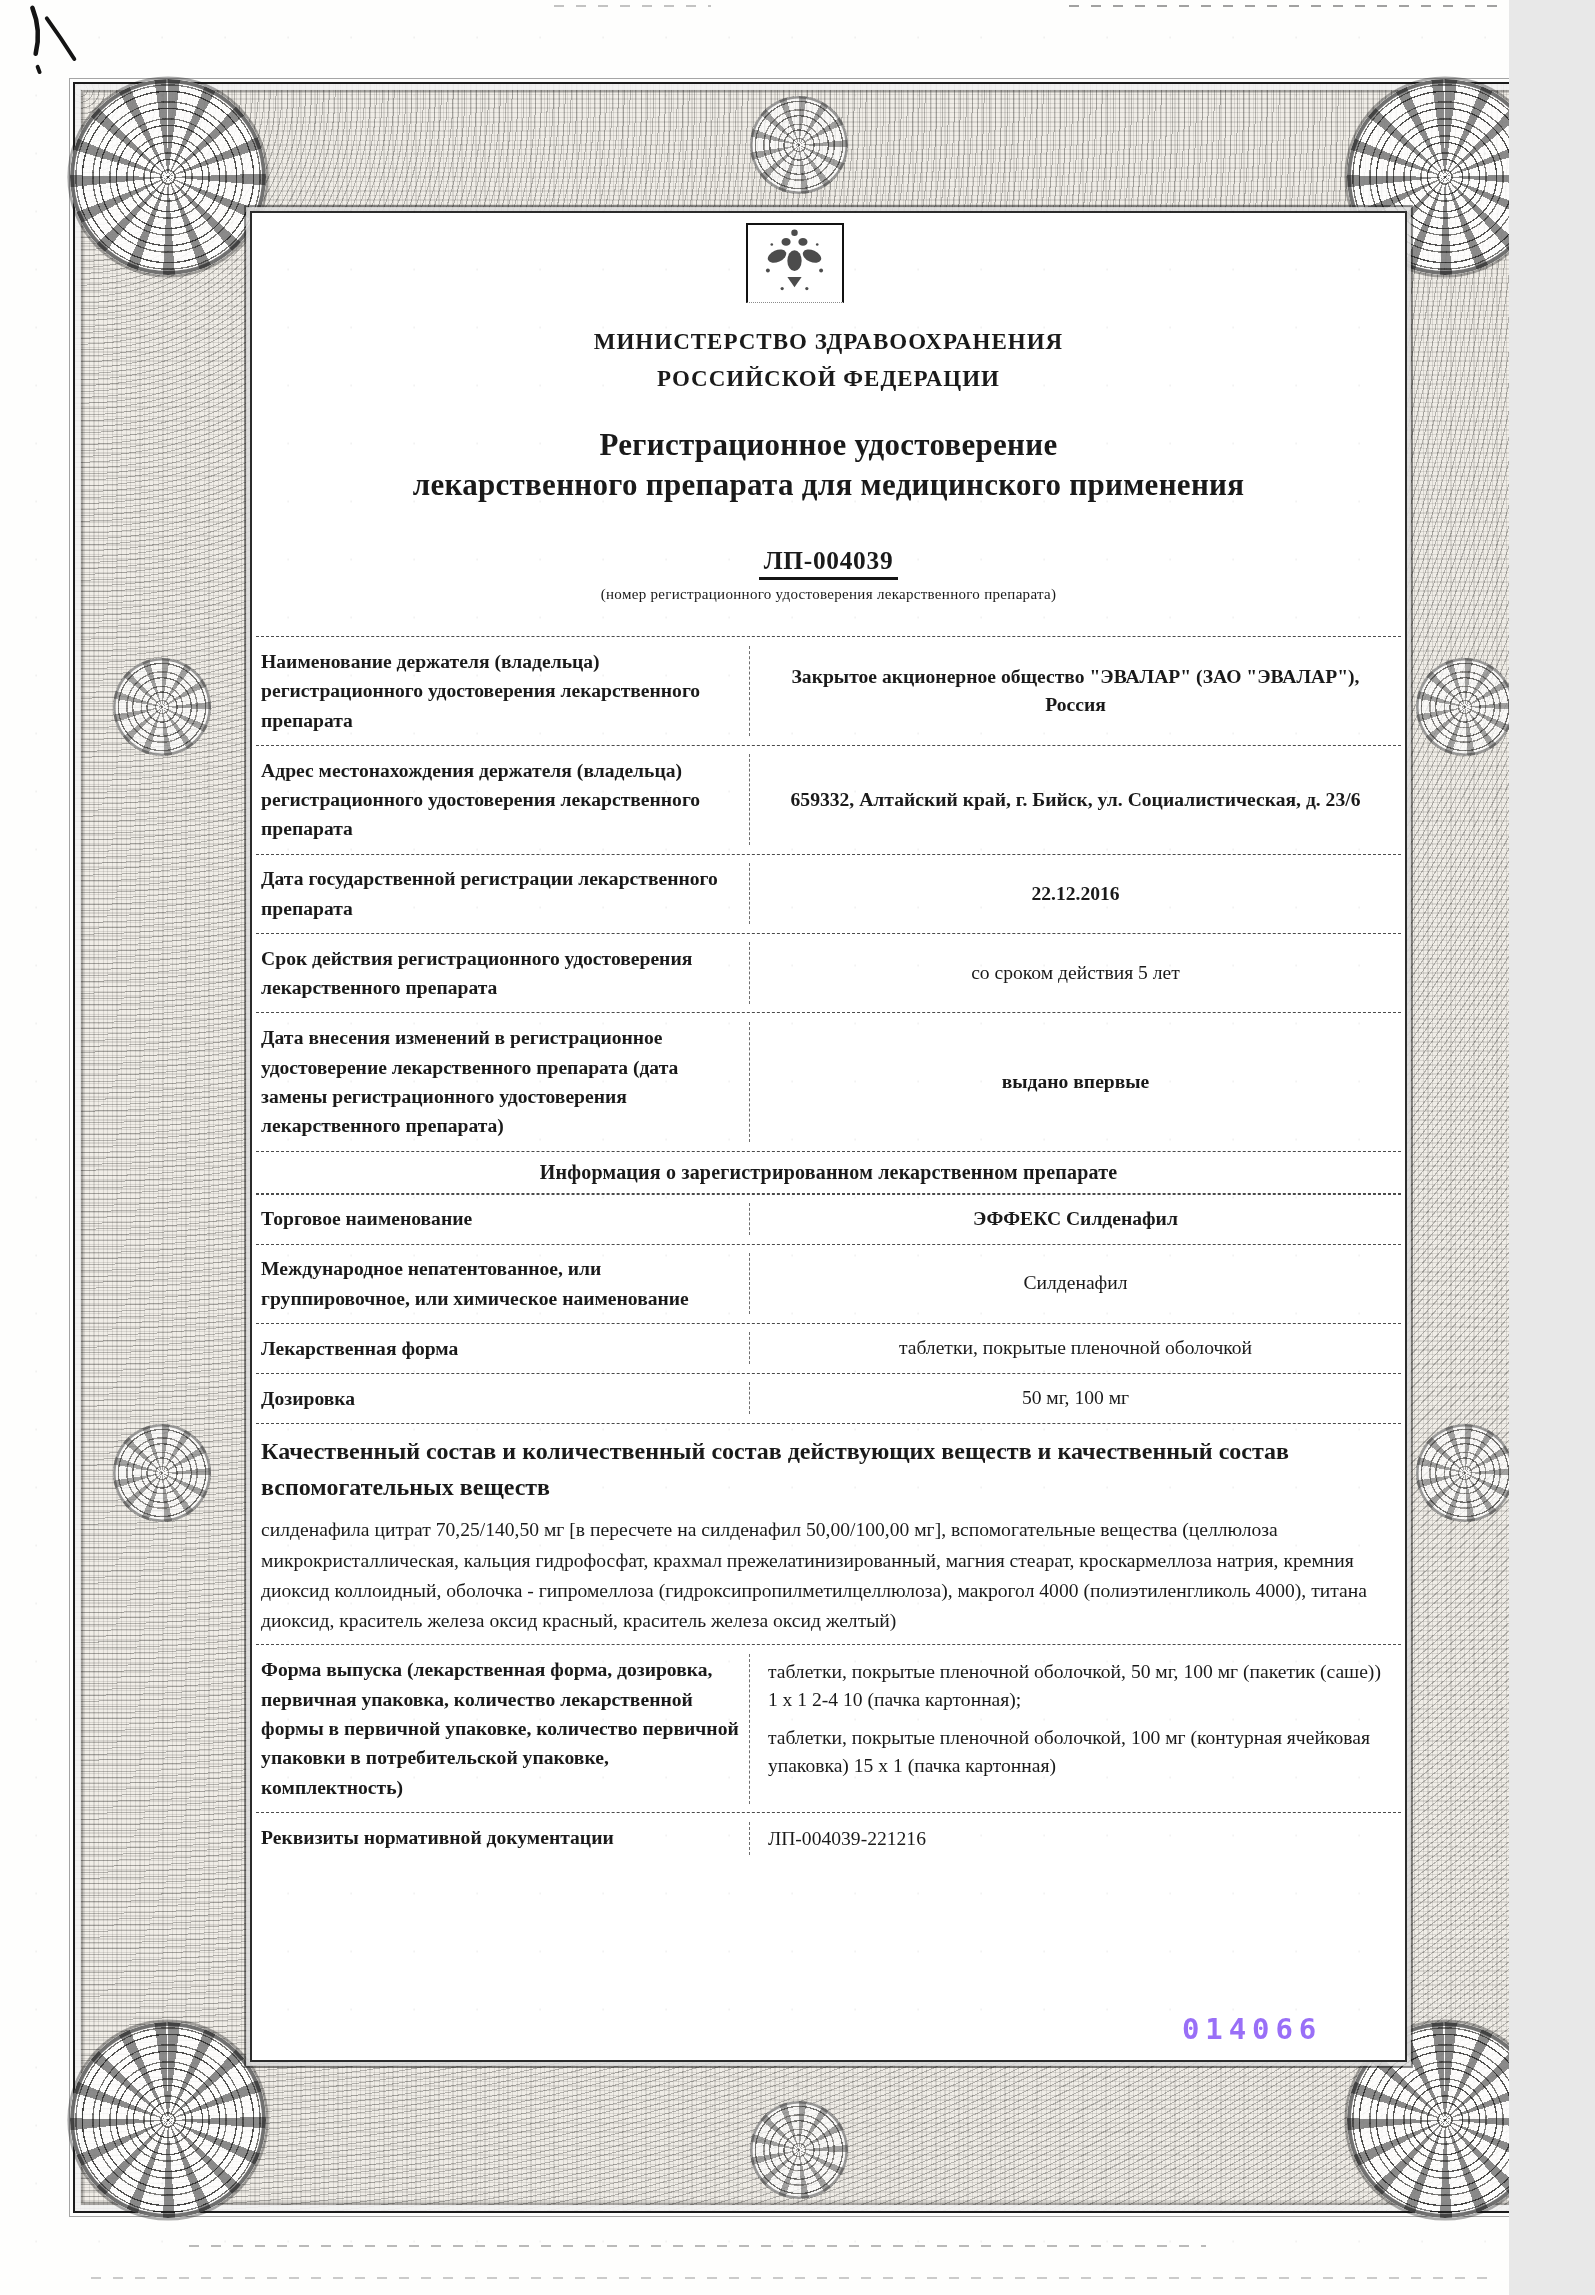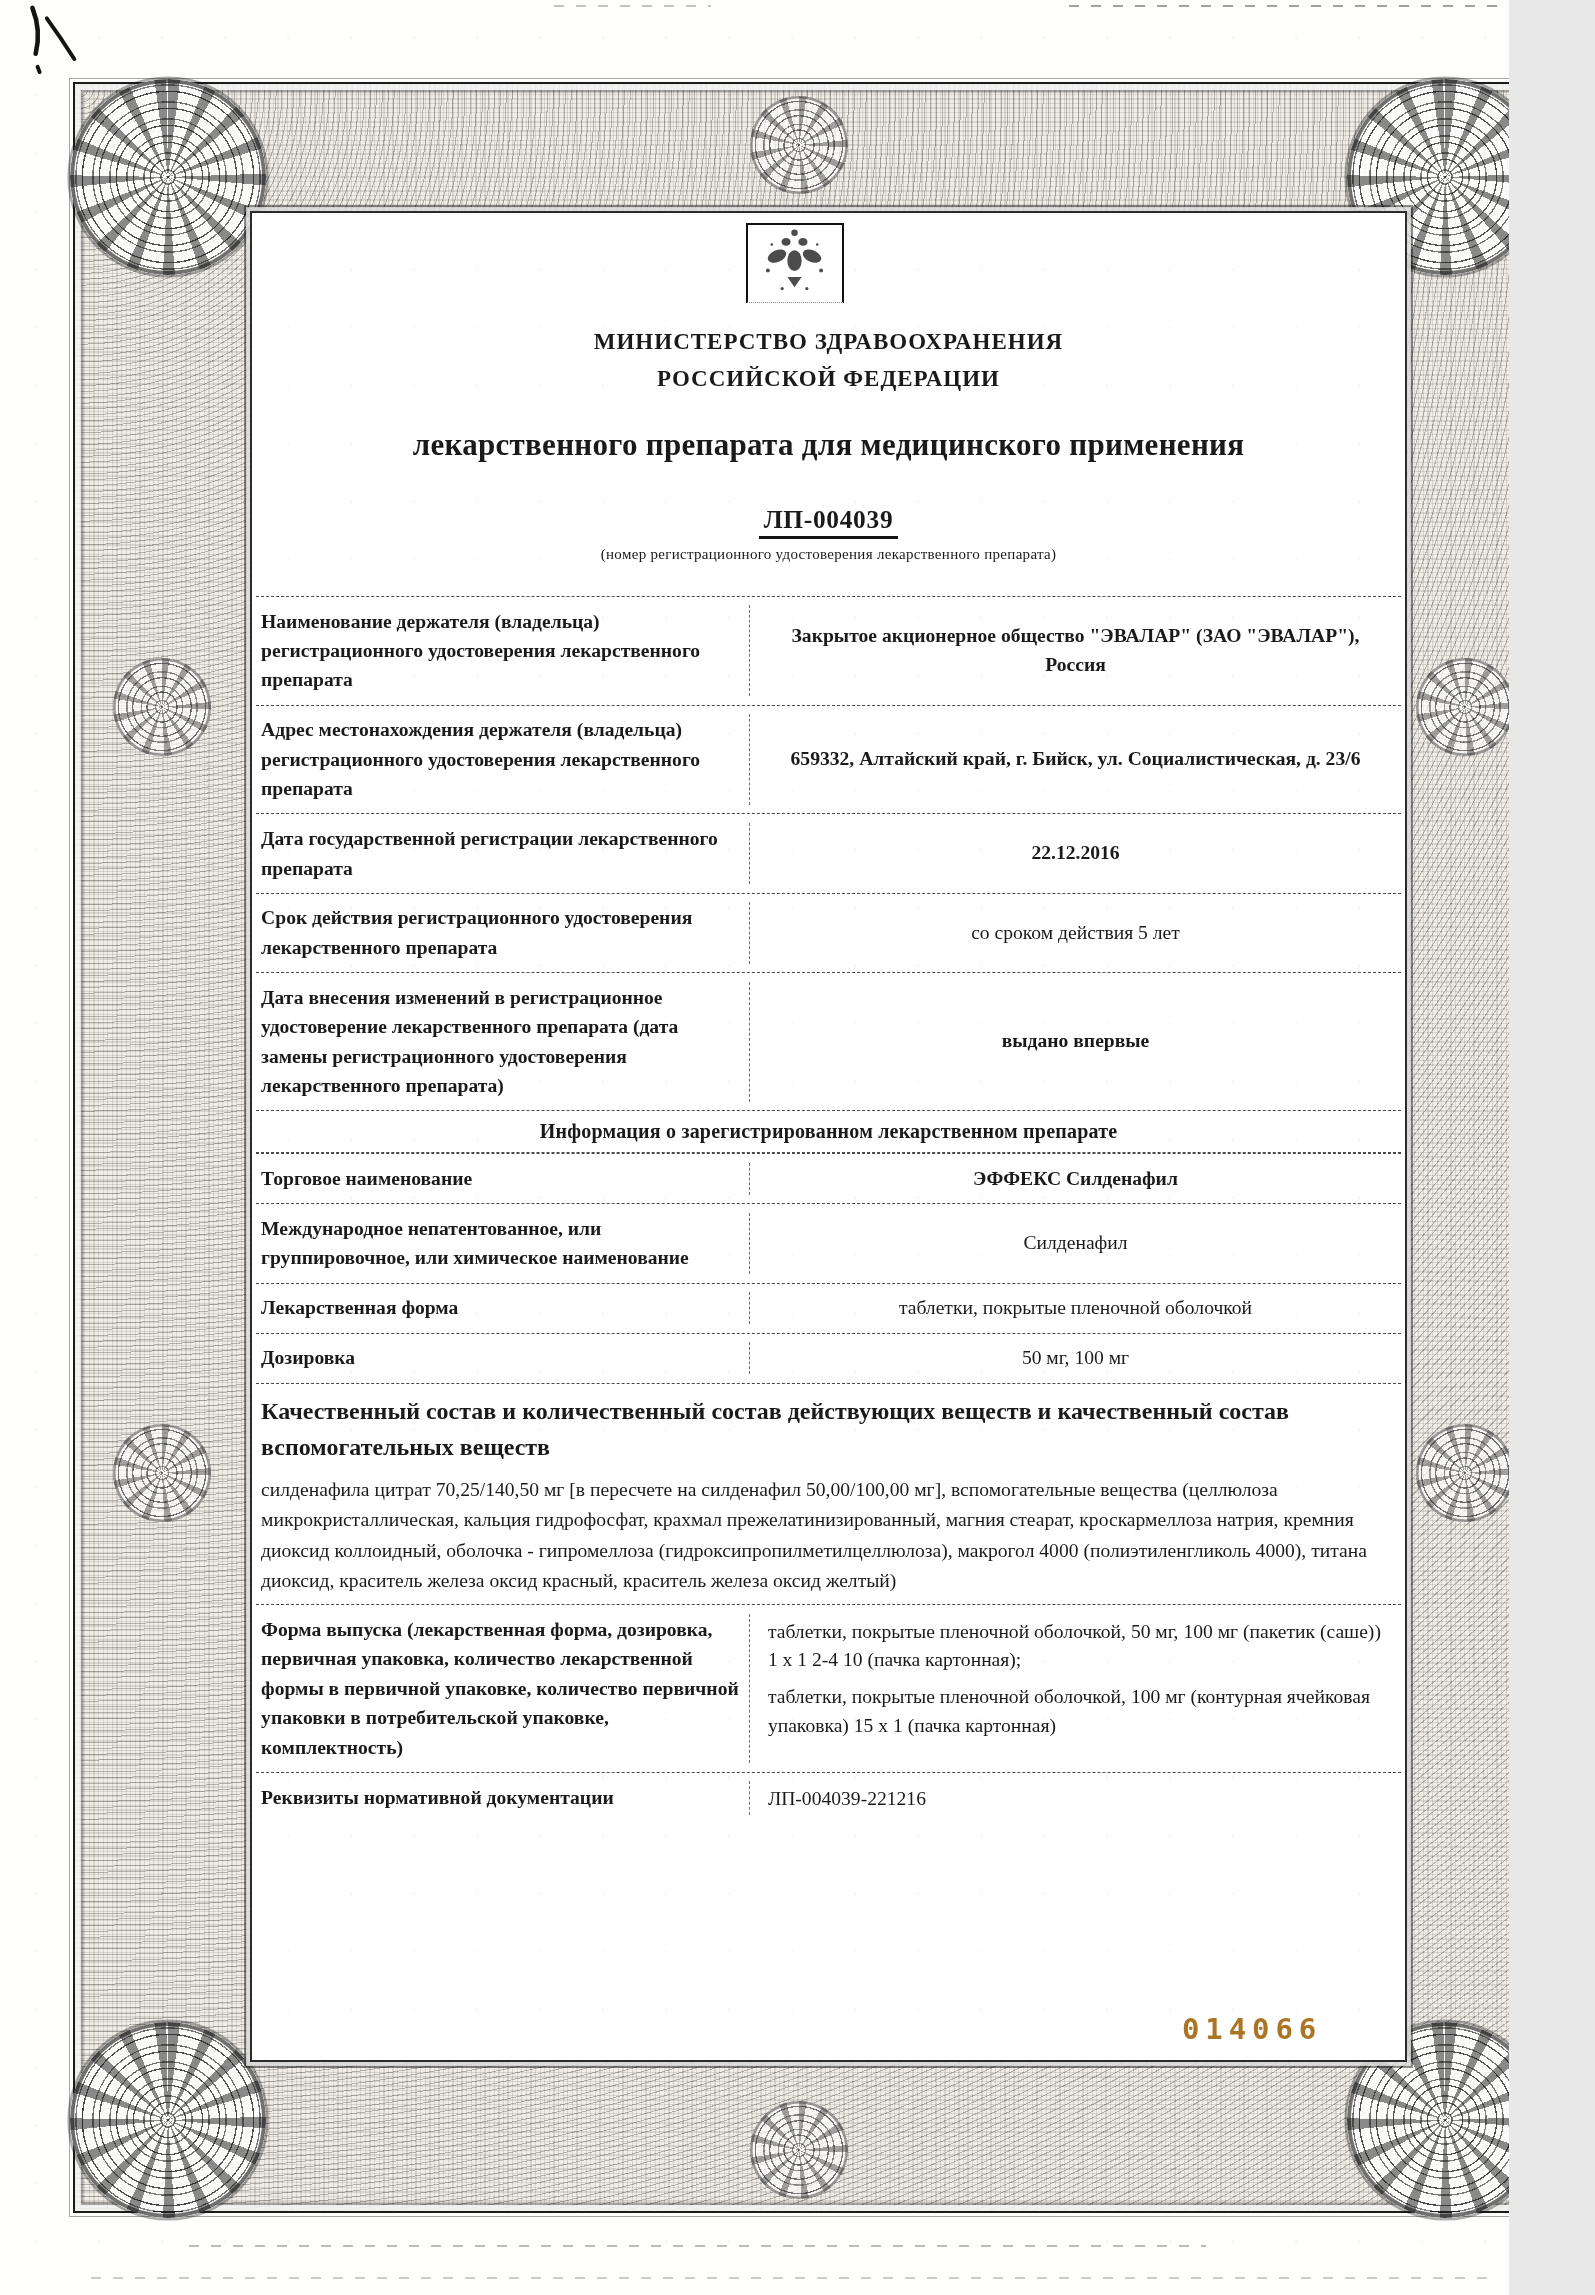--- a/index.html
+++ b/index.html
@@ -90,21 +90,21 @@
   .row .value.left{align-items:flex-start;text-align:left;justify-content:flex-start;padding-top:3.9px;}
   .row .value p{margin:0 0 9px 0;}
   .section-heading{border-top:1.3px dashed #4a4a4a;border-bottom:1.3px dashed #4a4a4a;
     text-align:center;font-weight:700;font-size:20px;padding:9px 0;letter-spacing:0.2px;}
   .comp{border-top:1.3px dashed #4a4a4a;padding:9px 5.2px 7.8px;}
   .comp-label{font-weight:700;font-size:24px;line-height:1.5;}
   .comp-text{margin-top:10.4px;font-size:19.6px;line-height:1.55;}
 
   .serial{position:absolute;left:930px;top:1799px;
     font-family:"DejaVu Sans Mono",monospace;font-size:29px;font-weight:700;
-    letter-spacing:5.9px;color:#a16207;opacity:.88;filter:blur(0.3px);}
+    letter-spacing:5.9px;color:#8b5cf6;opacity:.88;filter:blur(0.3px);}
 
   .pen-mark{position:absolute;left:18px;top:3.9px;z-index:5;}
 </style>
 </head>
 <body>
 
 <div id="page">
 
   <svg class="pen-mark" width="72" height="72" viewBox="0 0 110 110">
     <path d="M22,6 C30,26 33,52 27,76" stroke="#141414" stroke-width="7" fill="none" stroke-linecap="round"></path>
@@ -151,20 +151,21 @@
           </g>
         </svg>
       </div>
 
       <div class="ministry">
         <div>МИНИСТЕРСТВО ЗДРАВООХРАНЕНИЯ</div>
         <div>РОССИЙСКОЙ ФЕДЕРАЦИИ</div>
       </div>
 
       <div class="doc-title">
+        <div>Регистрационное удостоверение</div>
         <div>лекарственного препарата для медицинского применения</div>
       </div>
 
       <div class="reg-number">ЛП-004039</div>
       <div class="number-caption">(номер регистрационного удостоверения лекарственного препарата)</div>
 
       <div class="rows">
 
         <div class="row">
           <div class="label">Наименование держателя (владельца) регистрационного удостоверения лекарственного препарата</div>

